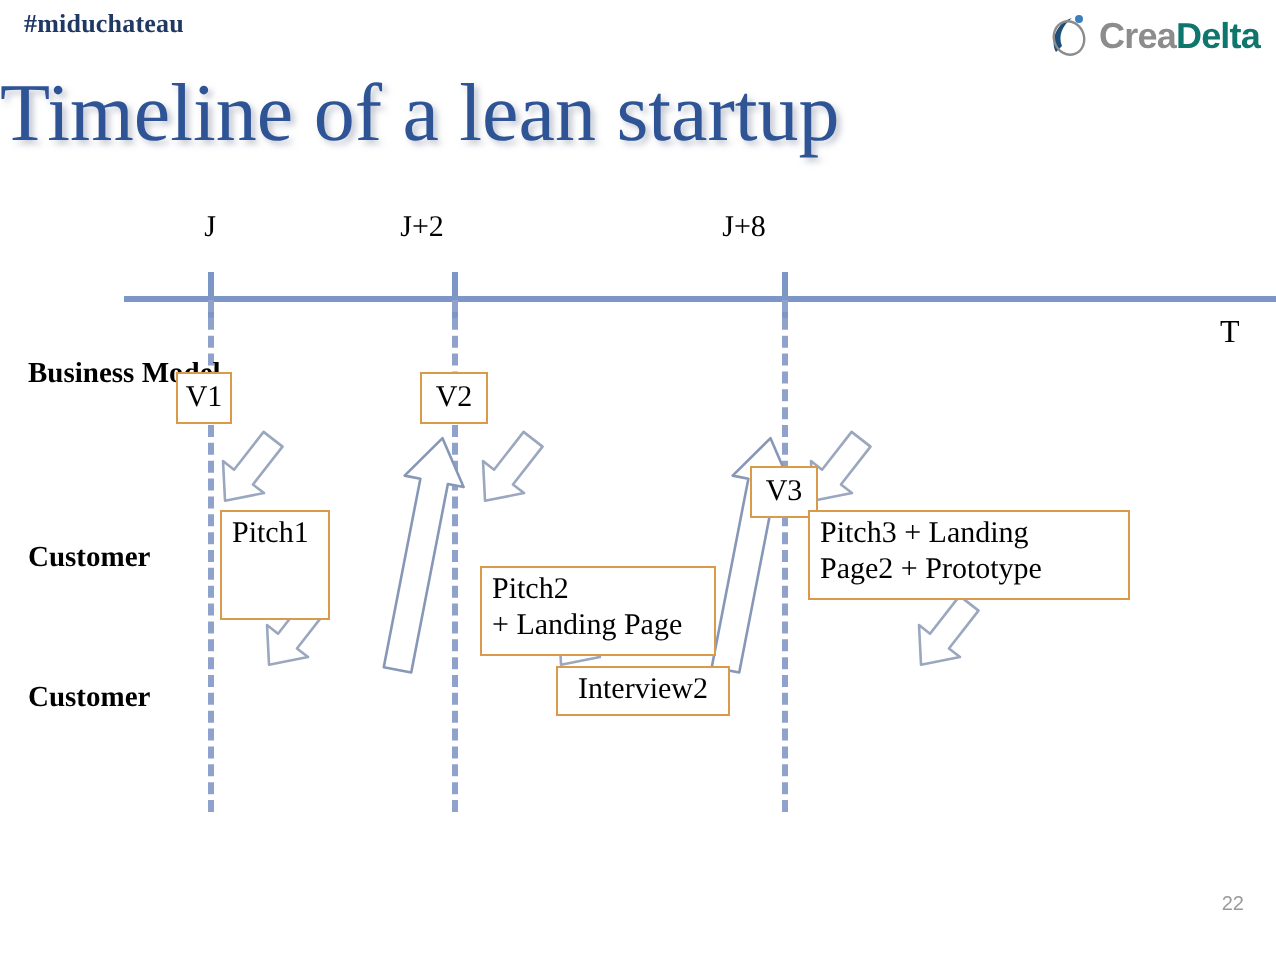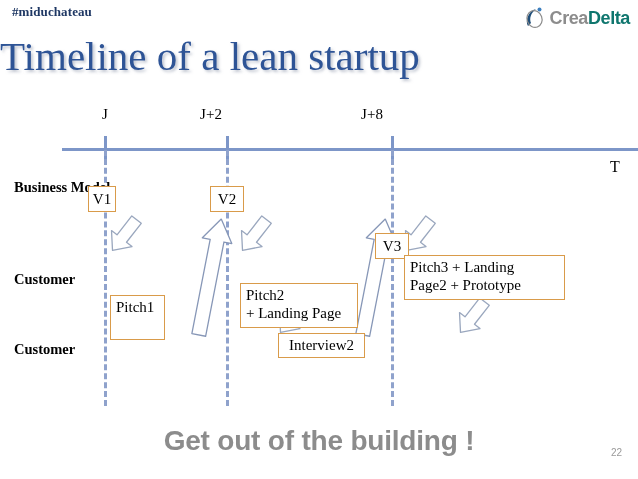--- a/index.html
+++ b/index.html
@@ -274,24 +274,23 @@
       <g transform="rotate(38 21 22)">
         <path d="M14 2 L26 2 L26 26 L33 26 L20 41 L7 26 L14 26 Z" fill="#ffffff" stroke="#9AA7BE" stroke-width="1.3" stroke-linejoin="round"></path>
       </g>
     </svg>
   </div>
 
   <div class="box center" style="left: 88px; top: 186px; width: 28px; height: 26px; border-color: rgb(217, 155, 74);">V1</div>
   <div class="box center" style="left: 210px; top: 186px; width: 34px; height: 26px; border-color: rgb(217, 155, 74);">V2</div>
   <div class="box center" style="left: 375px; top: 186px; width: 34px; height: 26px; border-color: rgb(217, 155, 74); margin-top: 47px;">V3</div>
 
-  <div class="box" style="left: 110px; top: 255px; width: 55px; height: 45px; border-color: rgb(217, 155, 74); margin-top: 40px;">Pitch1</div>
+  <div class="box" style="left: 110px; top: 255px; width: 55px; height: 55px; border-color: rgb(217, 155, 74);">Pitch1</div>
   <div class="box" style="left: 240px; top: 255px; width: 118px; height: 45px; border-color: rgb(217, 155, 74); margin-top: 28px;">Pitch2
 + Landing Page</div>
   <div class="box" style="left: 404px; top: 255px; width: 161px; height: 45px; border-color: rgb(217, 155, 74);">Pitch3 + Landing
 Page2 + Prototype</div>
 
   <div class="box center" style="left: 278px; top: 333px; width: 87px; height: 25px; border-color: rgb(217, 155, 74);">Interview2</div>
 
-  <div class="footer-text">Get out of the building !</div>
   <div class="page-number">22</div>
 
 </div>
 
 </body></html>

